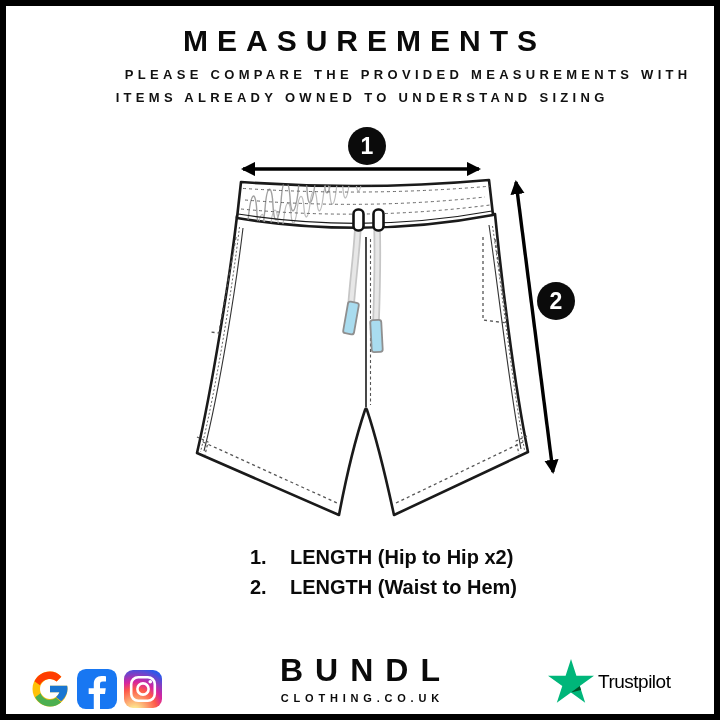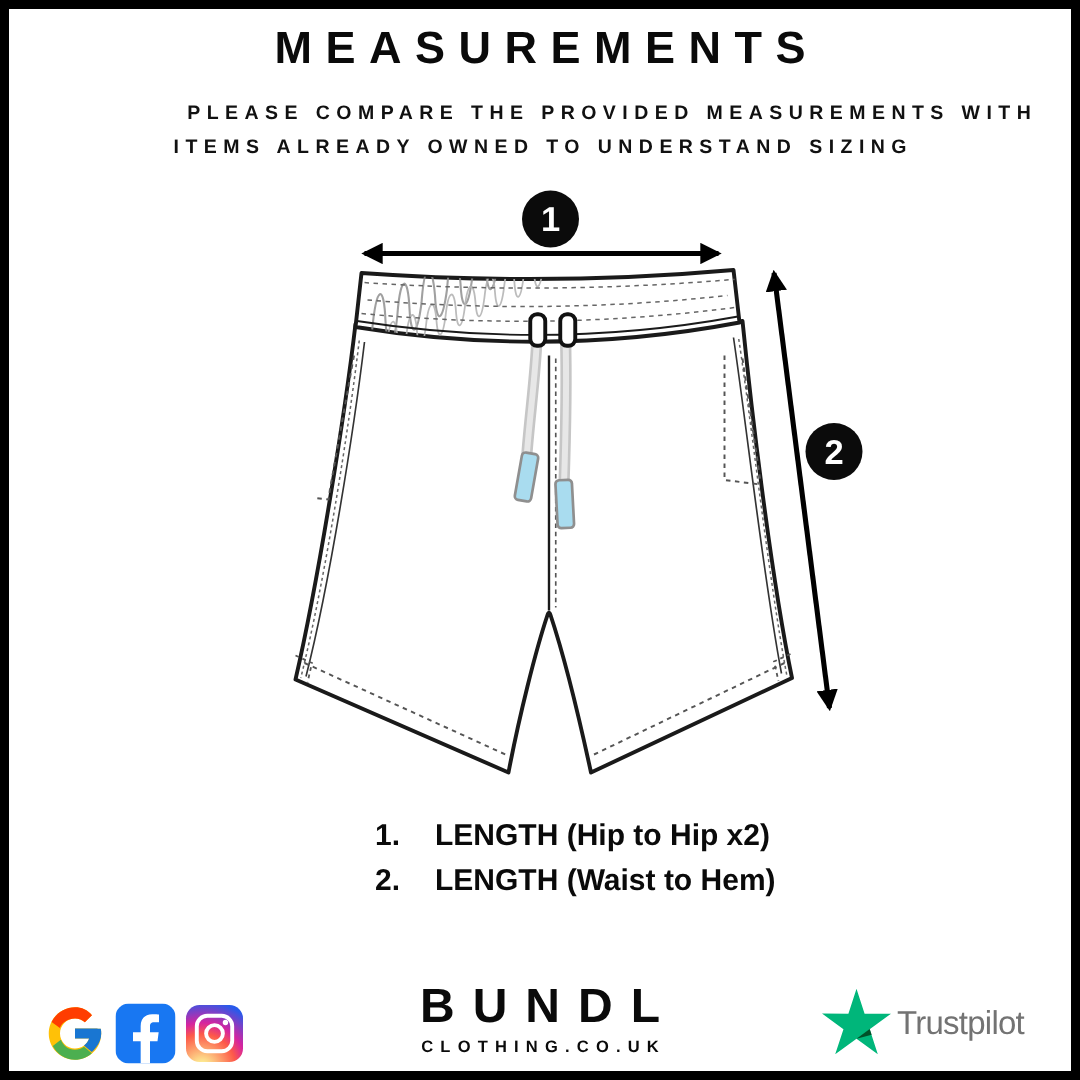--- a/index.html
+++ b/index.html
@@ -8,21 +8,21 @@
     position:relative;
     width:720px; height:720px;
     background:#ffffff;
     border:6px solid #000;
     overflow:hidden;
     font-family:"Liberation Sans","DejaVu Sans",sans-serif;
     color:#0a0a0a;
   }
   
   .title {
-    position:absolute; top:10px; left:0; width:100%;
+    position:absolute; top:18px; left:0; width:100%;
     text-align:center;
     font-size:30px; font-weight:700;
     letter-spacing:9px; padding-left:9px;
     color:#0a0a0a;
   }
   .subtitle {
     position:absolute; left:0; width:100%;
     text-align:center;
     font-size:13px; font-weight:700;
     letter-spacing:4.3px; padding-left:4.3px;
@@ -70,22 +70,22 @@
   }
   .brand-tagline {
     margin-top:3px;
     font-size:11px; font-weight:700;
     letter-spacing:4.8px; padding-left:4.8px;
     color:#0a0a0a;
   }
   .trustpilot { position:absolute; left:542px; top:653px; display:flex; align-items:center; gap:4px; }
   .trustpilot svg { width:46px; height:44px; display:block; }
   .trustpilot-label {
-    font-size:22px; font-weight:500; letter-spacing:-0.5px;
-    color:#737373; margin-top:1px;
+    font-size:19px; font-weight:500; letter-spacing:-0.5px;
+    color:#000000; margin-top:1px;
   }
 </style>
 </head>
 <body>
 
 <div class="frame">
 
   <div class="title">MEASUREMENTS</div>
   <div class="subtitle l1">PLEASE COMPARE THE PROVIDED MEASUREMENTS WITH</div>
   <div class="subtitle l2">ITEMS ALREADY OWNED TO UNDERSTAND SIZING</div>

